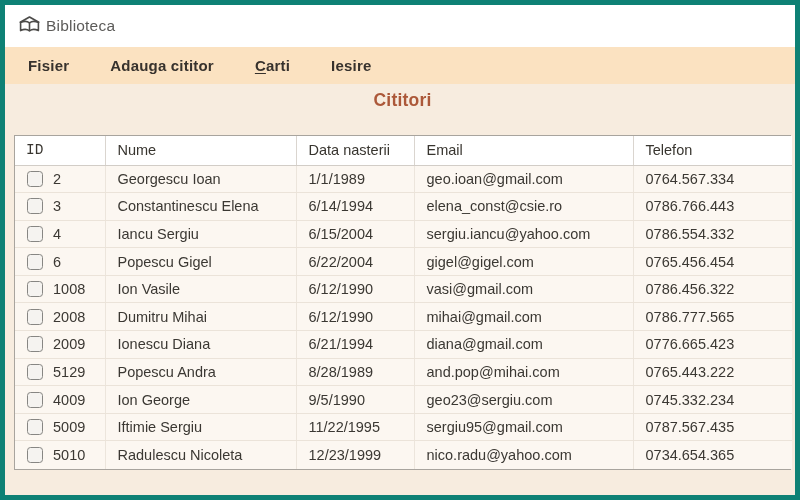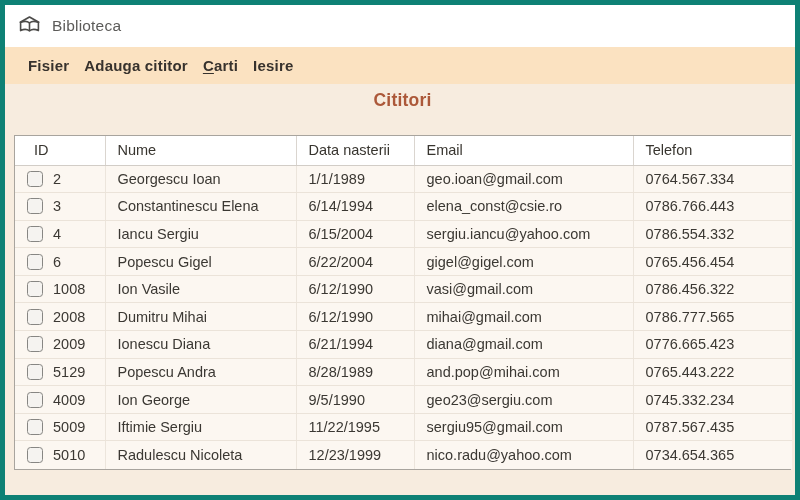--- a/index.html
+++ b/index.html
@@ -16,37 +16,37 @@
     display: flex;
     flex-direction: column;
   }
   
   .titlebar {
     height: 42px;
     background: #ffffff;
     display: flex;
     align-items: center;
     padding: 0 12px;
-    gap: 10px;
+    gap: 4px;
     flex: 0 0 auto;
   }
   .titlebar .app-icon { width: 25px; height: 24px; display: block; }
   .titlebar .title-text {
     font-size: 15.5px;
     color: #5c5b59;
     letter-spacing: 0.2px;
   }
   
   .menubar {
     height: 37px;
     background: #fbe2c1;
     display: flex;
     align-items: center;
     padding-left: 23px;
-    gap: 15px;
+    gap: 41px;
     flex: 0 0 auto;
   }
   .menu-item {
     font-size: 15px;
     font-weight: 700;
     color: #37322d;
     letter-spacing: 0.2px;
     cursor: default;
     white-space: nowrap;
   }
@@ -83,21 +83,21 @@
     font-weight: 400;
     font-size: 14.5px;
     color: #38352f;
     text-align: left;
     padding: 0 0 0 12px;
     border-right: 1px solid #dad5cf;
     border-bottom: 1px solid #d2cdc7;
     white-space: nowrap;
     overflow: hidden;
   }
-  table.grid th:first-child { padding-left: 19px; }
+  table.grid th:first-child { padding-left: 11px; font-family: Liberation Mono, monospace; }
   table.grid th:last-child { border-right: none; margin-left: 39px; }
   table.grid td {
     height: 27.6px;
     font-size: 14.5px;
     color: #3b3833;
     padding: 0 0 0 12px;
     border-right: 1px solid #ece5dc;
     border-bottom: 1px solid #ebe3d9;
     white-space: nowrap;
     overflow: hidden;

